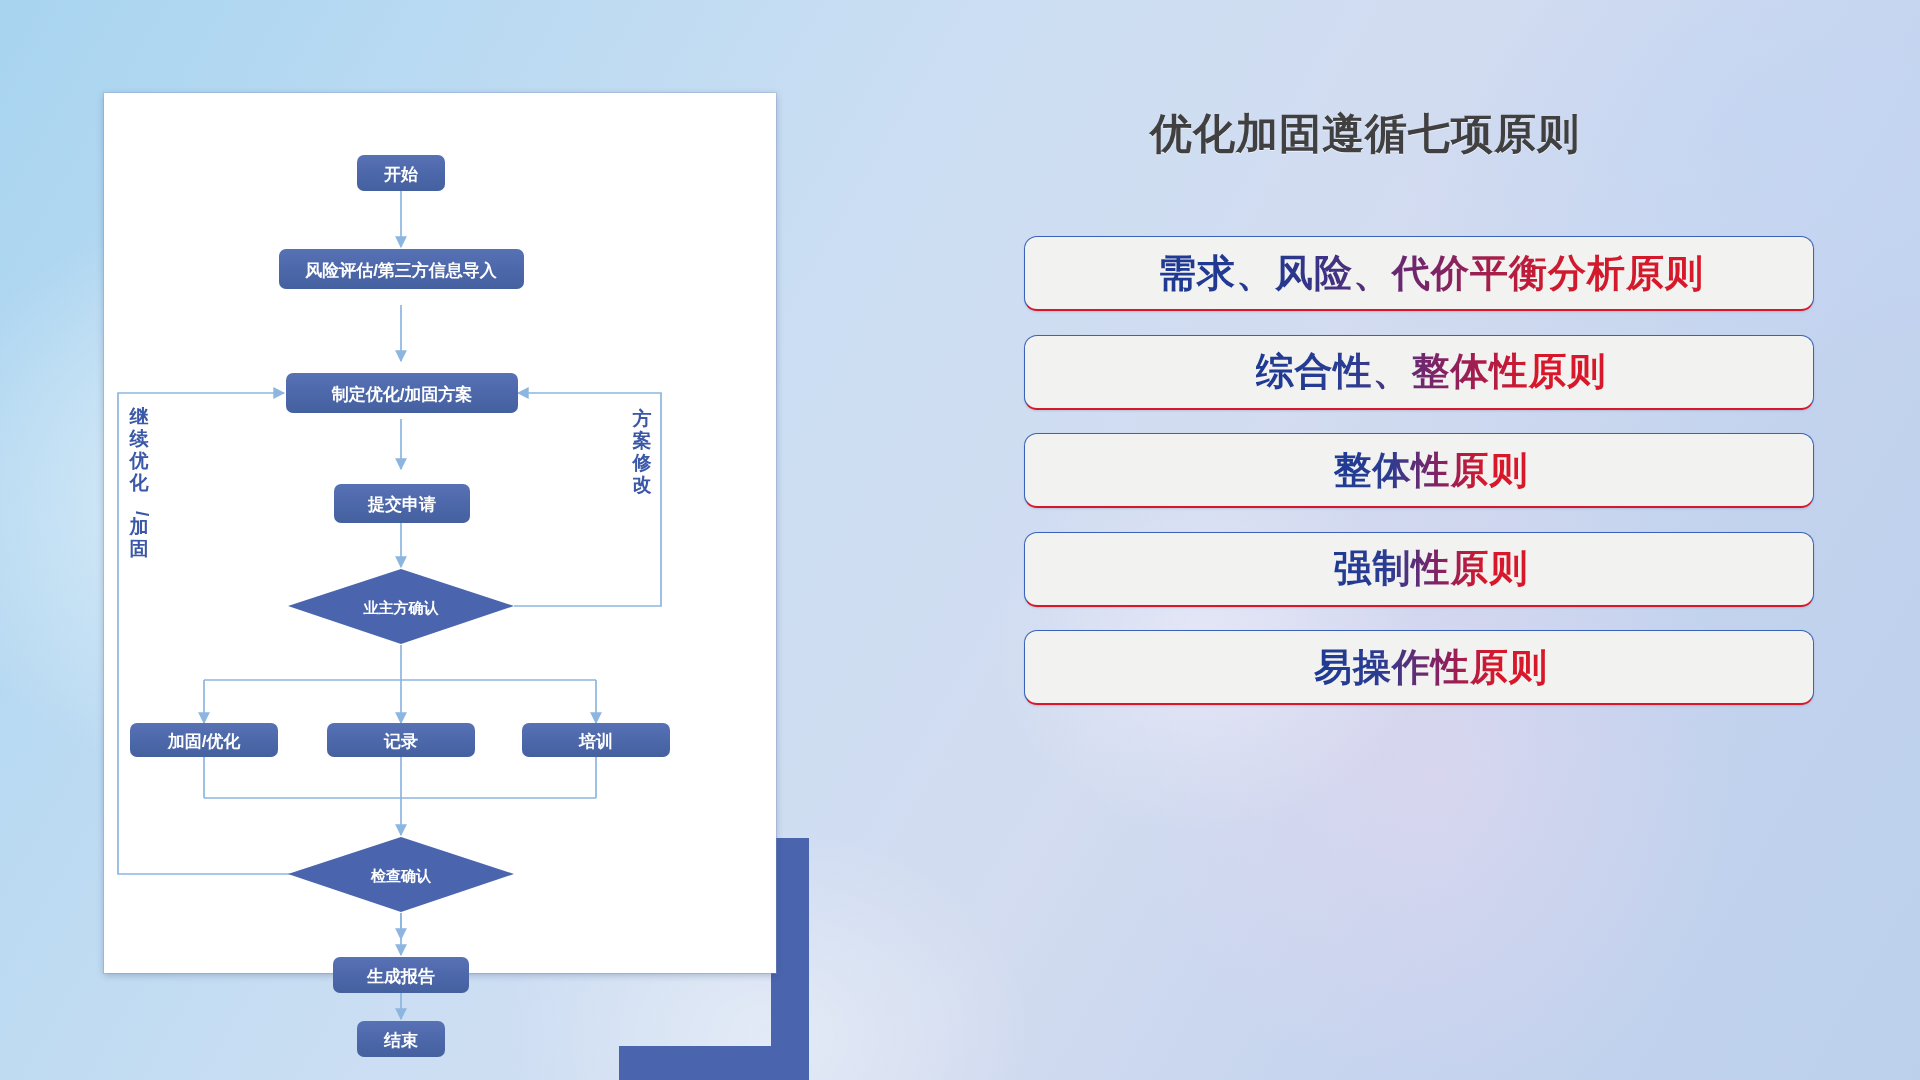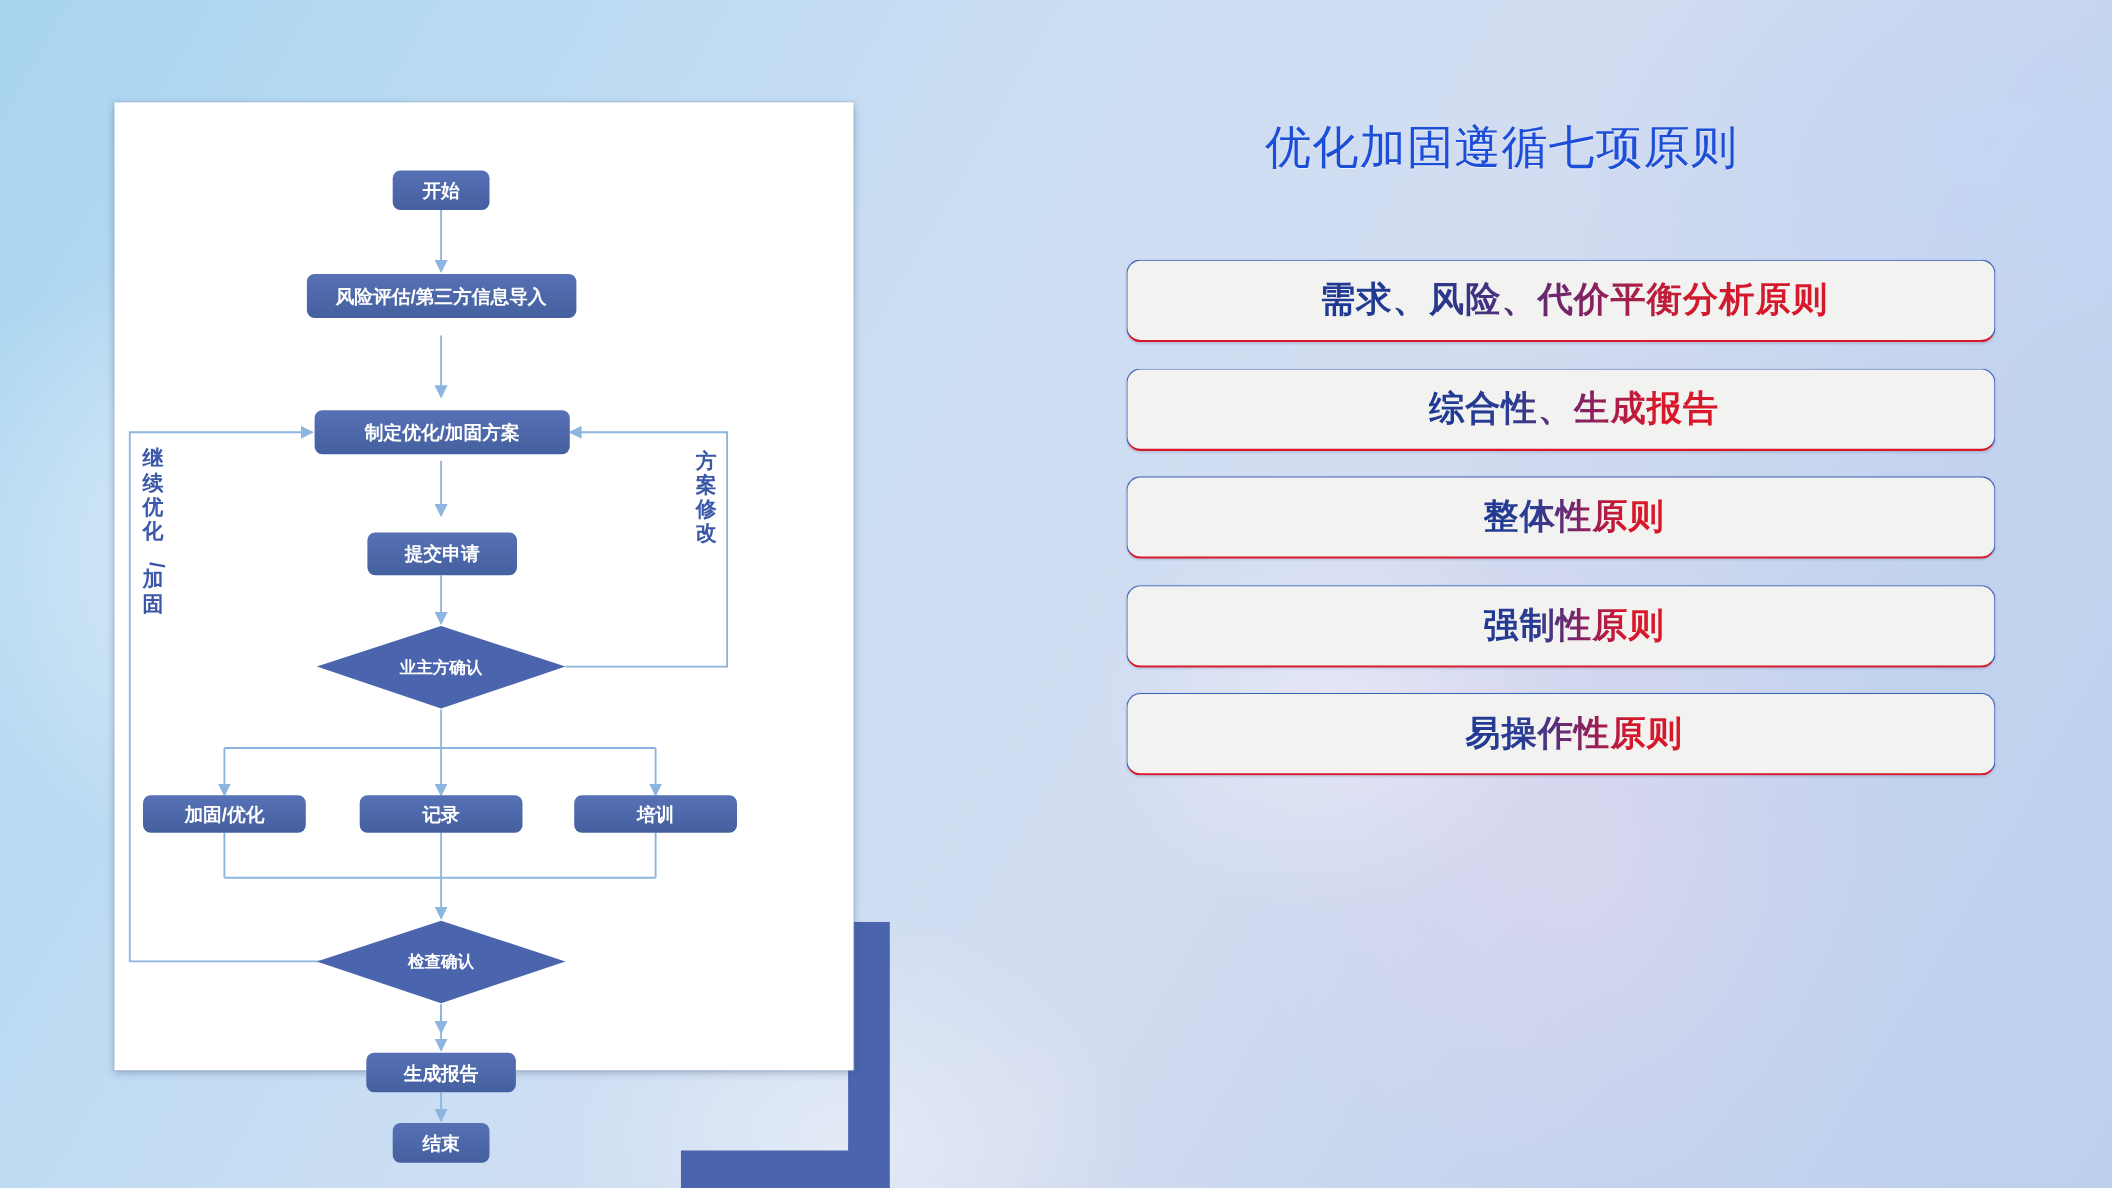--- a/index.html
+++ b/index.html
@@ -58,41 +58,41 @@
   }
   .side-label{
     font-family:"Liberation Sans","DejaVu Sans",sans-serif;
     font-weight:bold;fill:#3a57a8;
   }
 
   
   #right-panel{position:absolute;left:1010px;top:86px;width:830px;height:920px;z-index:2;}
   #panel-title{
     position:absolute;left:140px;top:20px;
-    font-size:42px;font-weight:normal;letter-spacing:1px;
-    color:#1d4ed8;
+    font-size:42px;font-weight:bold;letter-spacing:1px;
+    color:#404040;
     text-shadow:0 1px 0 rgba(255,255,255,.55);
     white-space:nowrap;
   }
   #cards{
     position:absolute;left:14px;top:150px;width:790px;
     display:flex;flex-direction:column;gap:23.5px;
   }
   .card{
     position:relative;
     height:72px;
     background:#f2f2f1;
     border-radius:13px;
     border:1.6px solid #3a62b8;
     border-bottom:2.6px solid #d8182a;
     display:flex;align-items:center;justify-content:center;
     box-shadow:0 1px 2px rgba(60,80,130,.18);
   }
   .card-label{
-    font-size:32px;font-weight:bold;letter-spacing:1px;
+    font-size:38px;font-weight:bold;letter-spacing:1px;
     background:linear-gradient(90deg,#1f3a93 0%, #2b3d92 28%, #8a2060 55%, #d8182a 78%, #d8182a 100%);
     -webkit-background-clip:text;background-clip:text;
     -webkit-text-fill-color:transparent;color:transparent;
     white-space:nowrap;
     margin-left:24px;
   }
   .card.w1 .card-label{
     background:linear-gradient(90deg,#1f3a93 0%, #23398f 22%, #7a2468 50%, #cf1a2e 72%, #d8182a 100%);
     -webkit-background-clip:text;background-clip:text;
     -webkit-text-fill-color:transparent;
@@ -247,21 +247,21 @@
 
 <div id="right-panel">
 
   <div id="panel-title">优化加固遵循七项原则</div>
 
   <div id="cards">
     <div class="card w1">
       <span class="card-label">需求、风险、代价平衡分析原则</span>
     </div>
     <div class="card">
-      <span class="card-label">综合性、生成报告</span>
+      <span class="card-label">综合性、整体性原则</span>
     </div>
     <div class="card">
       <span class="card-label">整体性原则</span>
     </div>
     <div class="card">
       <span class="card-label">强制性原则</span>
     </div>
     <div class="card">
       <span class="card-label">易操作性原则</span>
     </div>

